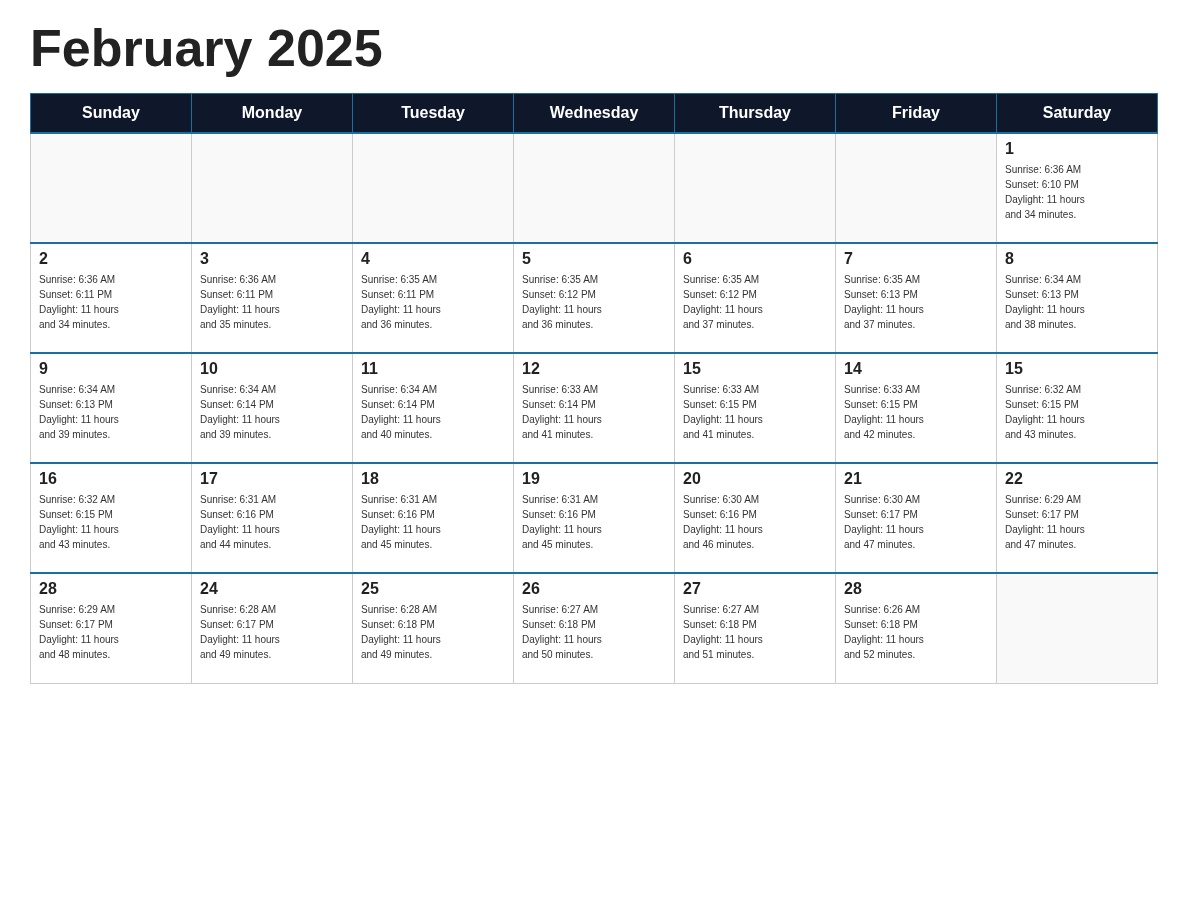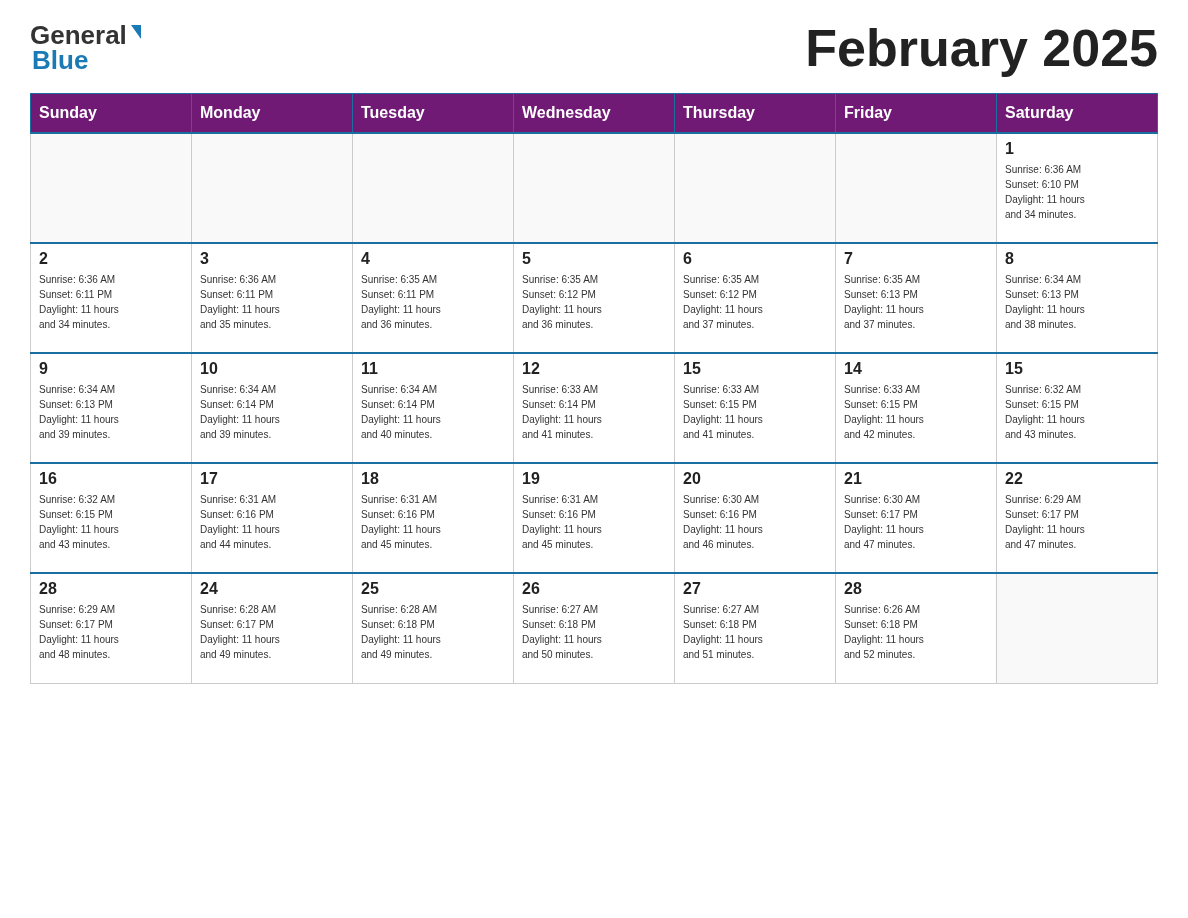--- a/index.html
+++ b/index.html
@@ -66,26 +66,26 @@
       font-size: 20px;
       color: #444;
       margin-top: 4px;
     }
     .calendar-table {
       width: 100%;
       border-collapse: collapse;
       table-layout: fixed;
     }
     .calendar-table th {
-      background-color: #701a75;
+      background-color: #0f172a;
       color: #fff;
       padding: 10px 8px;
       font-size: 16px;
       font-weight: bold;
-      text-align: left;
+      text-align: center;
       border: 1px solid #1a6fa0;
     }
     .calendar-table td {
       vertical-align: top;
       border: 1px solid #ccc;
       padding: 6px 8px;
       min-height: 110px;
       height: 110px;
     }
     .calendar-table tr:first-child td {
@@ -106,27 +106,20 @@
       line-height: 1.5;
     }
     .empty-cell {
       background: #f9f9f9;
     }
   </style>
 </head>
 <body>
 
 <div class="header-section">
-  <div class="logo-area">
-    <div class="logo-text">
-      <span class="logo-general">General</span>
-        <span class="logo-triangle"></span>
-    </div>
-    <div class="logo-subtitle">Blue</div>
-  </div>
   <div class="title-area">
     <div class="main-title">February 2025</div>
   </div>
 </div>
 
 <table class="calendar-table">
   <thead>
     <tr>
     <th>Sunday</th>
         <th>Monday</th>

